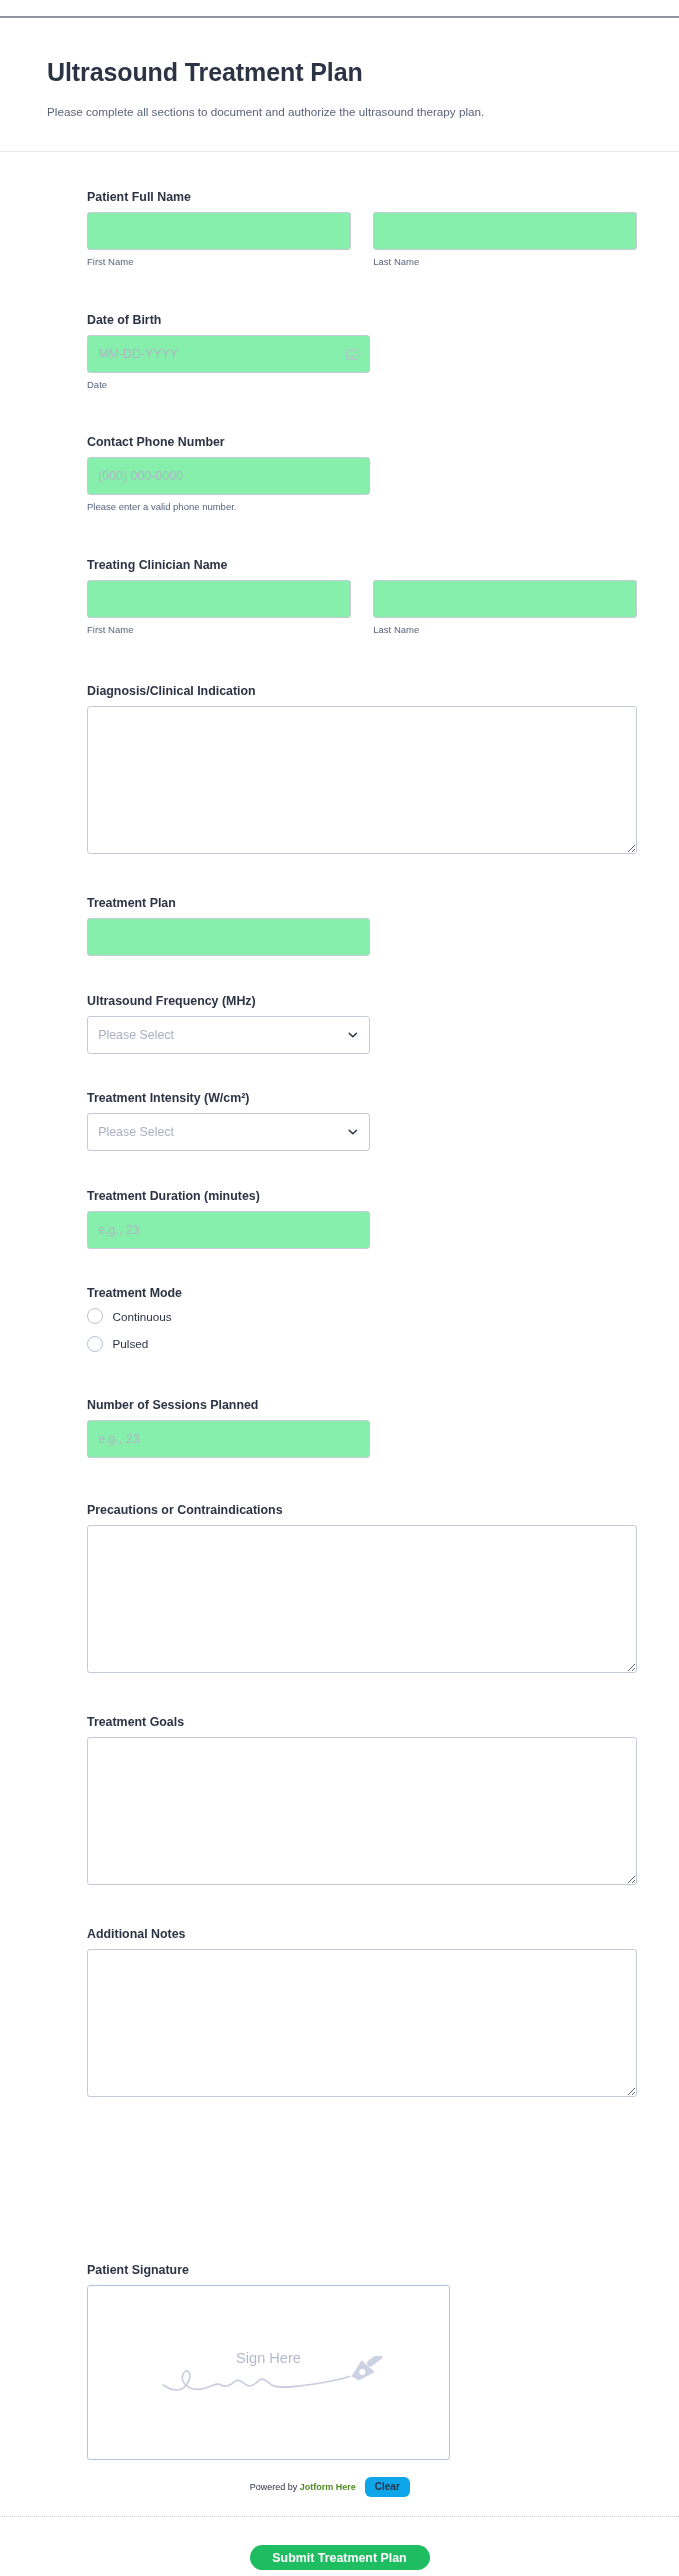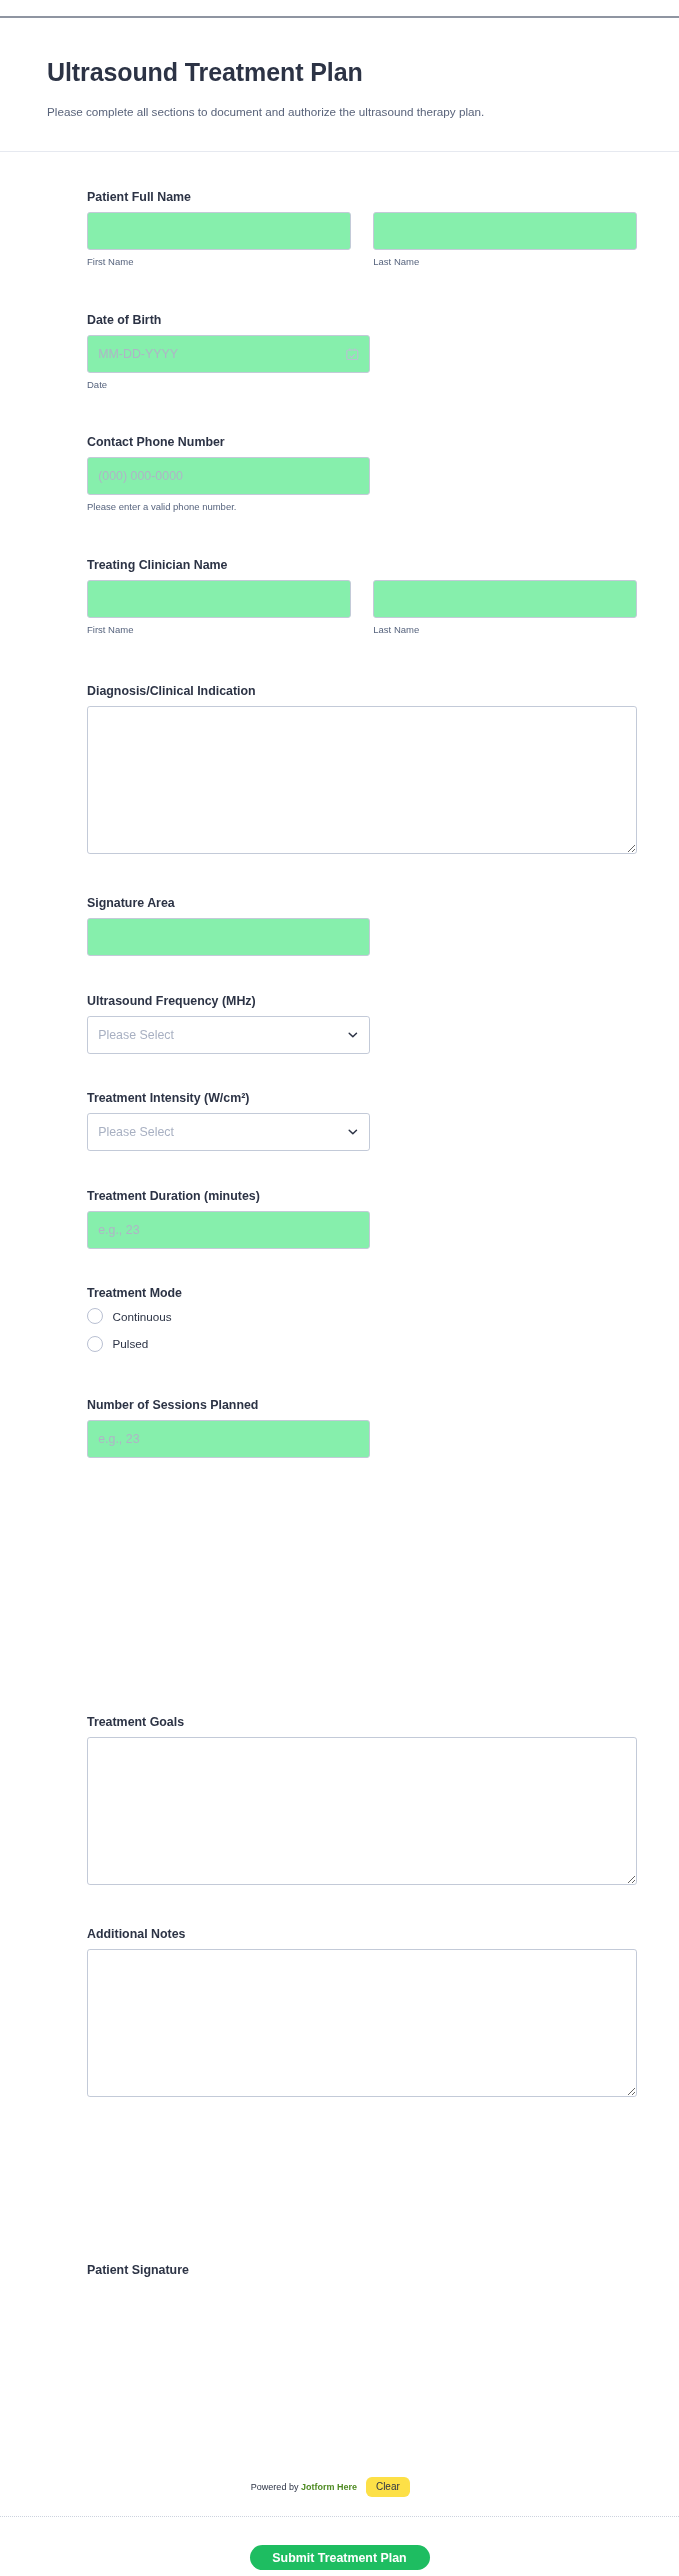--- a/index.html
+++ b/index.html
@@ -108,24 +108,25 @@
   }
   .sig-scribble { position: absolute; left: 73px; top: 70px; }
   .sig-footer {
     position: absolute; left: 47px; top: 2461px; width: 363px;
     display: flex; justify-content: flex-end; align-items: center;
   }
   .powered-by { font-size: 9px; color: #2c3345; }
   .powered-by .brand { font-weight: 700; color: #4f8b23; }
   .clear-btn {
     margin-left: 8.8px;
-    background: #fde047; border: none; border-radius: 5.8px;
+    background: #0ea5e9; border: none; border-radius: 5.8px;
     padding: 4.4px 10.2px;
     font-family: inherit; font-size: 10px; color: #2c3345;
     cursor: pointer;
+    font-weight: bold;
   }
 
   .submit-btn {
     position: absolute; top: 2529px; left: 50%;
     transform: translateX(-50%);
     width: 180px; height: 25px;
     background: #1ebd61; border: none; border-radius: 14px;
     font-family: inherit; font-size: 12.4px; font-weight: 600; color: #ffffff;
     cursor: pointer;
   }
@@ -187,21 +188,21 @@
       </div>
     </div>
   </div>
 
   <div class="field" style="top:668px">
     <span class="label">Diagnosis/Clinical Indication</span>
     <textarea class="textarea" style=""></textarea>
   </div>
 
   <div class="field" style="top:880px">
-    <span class="label">Signature Area</span>
+    <span class="label">Treatment Plan</span>
     <input class="text-input narrow" type="text" style="">
   </div>
 
   <div class="field" style="top:978px">
     <span class="label">Ultrasound Frequency (MHz)</span>
     <div class="select">
       <span>Please Select</span>
       <svg class="chev" viewBox="0 0 16 16" fill="none">
         <path d="M3 5.5l5 5 5-5" stroke="#2c3345" stroke-width="2" stroke-linecap="round" stroke-linejoin="round"></path>
       </svg>
@@ -233,33 +234,49 @@
       <span class="radio-circle"></span>
       <span class="radio-text">Pulsed</span>
     </div>
   </div>
 
   <div class="field" style="top:1382px">
     <span class="label">Number of Sessions Planned</span>
     <input class="text-input narrow" type="text" placeholder="e.g., 23" style="">
   </div>
 
+  <div class="field" style="top:1487px">
+    <span class="label">Precautions or Contraindications</span>
+    <textarea class="textarea" style=""></textarea>
+  </div>
 
   <div class="field" style="top:1699px">
     <span class="label">Treatment Goals</span>
     <textarea class="textarea" style=""></textarea>
   </div>
 
   <div class="field" style="top:1911px">
     <span class="label">Additional Notes</span>
     <textarea class="textarea" style=""></textarea>
   </div>
 
   <div class="field" style="top:2247px">
     <span class="label">Patient Signature</span>
+    <div class="sig-pad">
+      <div class="sig-hint">Sign Here</div>
+      <svg class="sig-scribble" width="226" height="42" viewBox="0 0 310 58" fill="none">
+        <path d="M2 40 C14 48 26 50 34 40 C44 27 36 14 30 24 C24 36 38 50 58 45
+                 C70 42 76 36 82 40 C88 44 96 40 101 35 C106 31 112 36 117 40
+                 C122 44 130 38 135 33 C140 29 146 36 152 40 C162 46 190 42 215 38
+                 C238 34 252 31 260 28" stroke="#c7cdde" stroke-width="2.2" stroke-linecap="round"></path>
+        <path d="M262 28 L276 6 L294 22 L272 34 Z" fill="#ccd2e3"></path>
+        <circle cx="277" cy="22" r="4.2" fill="#ffffff"></circle>
+        <path d="M288 10 L300 1" stroke="#ccd2e3" stroke-width="9" stroke-linecap="round"></path>
+      </svg>
+    </div>
   </div>
 
   <div class="sig-footer">
     <span class="powered-by">
       <span>Powered by</span>
       <span class="brand">Jotform Here</span>
     </span>
     <button class="clear-btn">Clear</button>
   </div>
 

